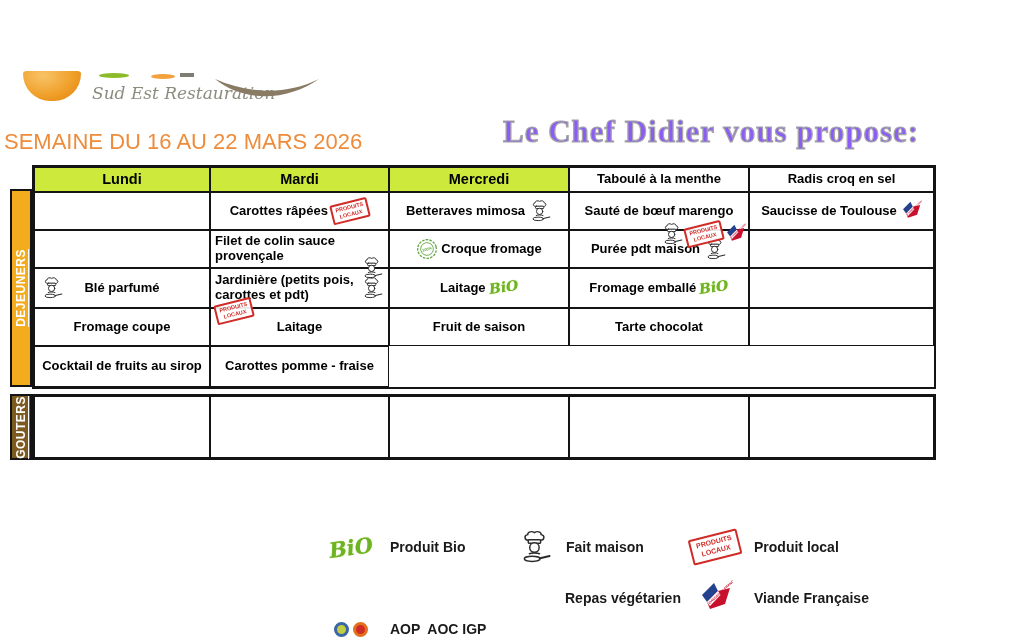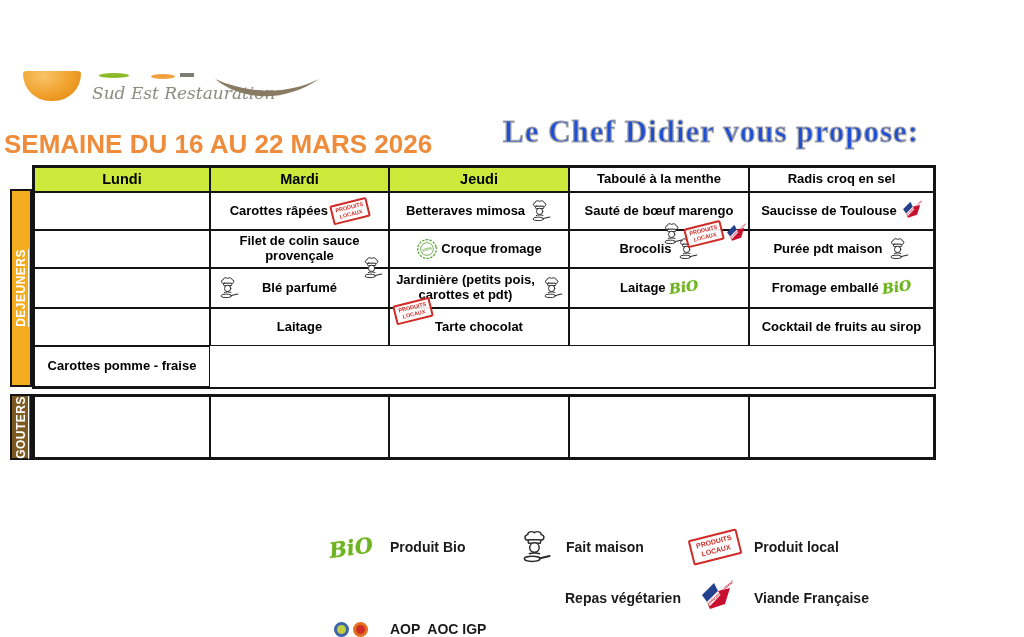--- a/index.html
+++ b/index.html
@@ -15,34 +15,34 @@
   
   #logo-bowl{left:23px;top:71px;width:58px;height:30px;
     background:radial-gradient(ellipse at 35% 15%,#F8C368 0%,#F0A02A 55%,#DD810B 100%);
     border-radius:4px 4px 30px 30px / 3px 3px 30px 30px}
   #logo-dash-green{left:99px;top:73px;width:30px;height:5px;background:#8CBB2A;border-radius:50%}
   #logo-dash-orange{left:151px;top:74px;width:24px;height:5px;background:#F2A13C;border-radius:50%}
   #logo-dash-gray{left:180px;top:73px;width:14px;height:4px;background:#7D7D74}
   #brand{left:92px;top:83px;font-family:"DejaVu Serif",serif;font-style:italic;font-size:17px;color:#8C8C7E;white-space:nowrap}
   #swoosh{left:213px;top:66px;width:108px;height:38px}
 
-  #week-title{left:4px;top:129px;font-size:26px;font-weight:bold;color:var(--title-orange);white-space:nowrap}
+  #week-title{left:4px;top:129px;font-size:22px;font-weight:normal;color:var(--title-orange);white-space:nowrap}
   #chef-headline{left:503px;top:114px;font-family:"Liberation Serif",serif;font-weight:bold;font-size:31px;
-    color:#1d4ed8;-webkit-text-stroke:1.2px #A5A5A5;letter-spacing:1px;white-space:nowrap}
+    color:#8b5cf6;-webkit-text-stroke:1.2px #A5A5A5;letter-spacing:1px;white-space:nowrap}
 
   
   #menu-grid{left:32px;top:165px;display:grid;
     grid-template-columns:176px 179px 180px 180px 185px;
     grid-template-rows:25px 38px 38px 40px 38px 41px;
     border:2px solid var(--line)}
   #gouters-grid{left:32px;top:394px;display:grid;
     grid-template-columns:176px 179px 180px 180px 185px;
     grid-template-rows:62px;border:2px solid var(--line)}
   .cell{border:1.5px solid var(--line);position:relative;display:flex;align-items:center;justify-content:center;
-    gap:3px;font-weight:bold;font-size:13px;line-height:1.12;text-align:center;background:#fff;padding:1px 4px}
+    gap:3px;font-weight:bold;font-size:13px;line-height:1.12;text-align:left;background:#fff;padding:1px 4px}
   .cell.hd{background:var(--header-green);font-size:14.5px}
 
   
   .vband{position:absolute;left:10px;width:22px;border:2px solid var(--line);
     display:flex;align-items:center;justify-content:center}
   #band-dejeuners{top:189px;height:198px;background:var(--lunch-band)}
   #band-gouters{top:394px;height:66px;background:var(--snack-band)}
   .vtext{writing-mode:vertical-rl;transform:rotate(180deg);color:#fff;font-weight:bold;font-size:12px;
     letter-spacing:.5px;text-decoration:underline;white-space:nowrap}
 
@@ -99,21 +99,21 @@
 <div class="vband" id="band-dejeuners">
   <span class="vtext">DEJEUNERS</span>
 </div>
 <div class="vband" id="band-gouters">
   <span class="vtext">GOUTERS</span>
 </div>
 
 <div class="abs" id="menu-grid">
     <div class="cell hd">Lundi</div>
     <div class="cell hd">Mardi</div>
-    <div class="cell hd">Jeudi</div>
+    <div class="cell hd">Mercredi</div>
     <div class="cell">
       <span>Taboulé à la menthe</span>
     </div>
     <div class="cell">
       <span>Radis croq en sel</span>
     </div>
     <div class="cell">
       <span></span>
     </div>
     <div class="cell">
@@ -204,35 +204,20 @@
           <g transform="rotate(-15 13 13)">
             <circle cx="13" cy="13" r="11" fill="#fff" stroke="#63A744" stroke-width="1.6" stroke-dasharray="3 1.4"></circle>
             <circle cx="13" cy="13" r="7.5" fill="none" stroke="#63A744" stroke-width="1"></circle>
             <text x="13" y="14.8" text-anchor="middle" font-size="4.6" font-weight="bold" fill="#63A744">100%</text>
           </g>
         </svg>
       </span>
       <span>Croque fromage</span>
     </div>
     <div class="cell">
-      <span>Brocolis</span>
-      <span class="ic ic-fait-maison">
-        <svg viewBox="0 0 32 32">
-          <g fill="#fff" stroke="#2b2b2b" stroke-width="1.3" stroke-linecap="round">
-            <path d="M10 10 C6.5 10 6 5.5 9.5 5 C9.5 2.5 13 1.5 15.5 3.2 C18 1.5 21.5 2.5 21.5 5 C25 5.5 24.5 10 21 10 Z"></path>
-            <rect x="10" y="9.5" width="11" height="3.2" rx="1"></rect>
-            <circle cx="15.5" cy="16.5" r="4.2"></circle>
-            <path d="M11 22 C13 21 18 21 20 22" fill="none"></path>
-            <ellipse cx="13.5" cy="26.5" rx="7" ry="2.3"></ellipse>
-            <path d="M20.5 26 L29 24" fill="none" stroke-width="1.6"></path>
-          </g>
-        </svg>
-      </span>
-    </div>
-    <div class="cell">
       <span>Purée pdt maison</span>
       <span class="ic ic-fait-maison">
         <svg viewBox="0 0 32 32">
           <g fill="#fff" stroke="#2b2b2b" stroke-width="1.3" stroke-linecap="round">
             <path d="M10 10 C6.5 10 6 5.5 9.5 5 C9.5 2.5 13 1.5 15.5 3.2 C18 1.5 21.5 2.5 21.5 5 C25 5.5 24.5 10 21 10 Z"></path>
             <rect x="10" y="9.5" width="11" height="3.2" rx="1"></rect>
             <circle cx="15.5" cy="16.5" r="4.2"></circle>
             <path d="M11 22 C13 21 18 21 20 22" fill="none"></path>
             <ellipse cx="13.5" cy="26.5" rx="7" ry="2.3"></ellipse>
             <path d="M20.5 26 L29 24" fill="none" stroke-width="1.6"></path>
@@ -284,21 +269,27 @@
       <span class="ic ic-produit-bio bio">BiO</span>
     </div>
     <div class="cell">
       <span>Fromage emballé</span>
       <span class="ic ic-produit-bio bio">BiO</span>
     </div>
     <div class="cell">
       <span></span>
     </div>
     <div class="cell">
+      <span>Fromage coupe</span>
+    </div>
+    <div class="cell">
       <span>Laitage</span>
+    </div>
+    <div class="cell">
+      <span>Fruit de saison</span>
     </div>
     <div class="cell">
       <span>Tarte chocolat</span>
     </div>
     <div class="cell">
       <span></span>
     </div>
     <div class="cell">
       <span>Cocktail de fruits au sirop</span>
     </div>

